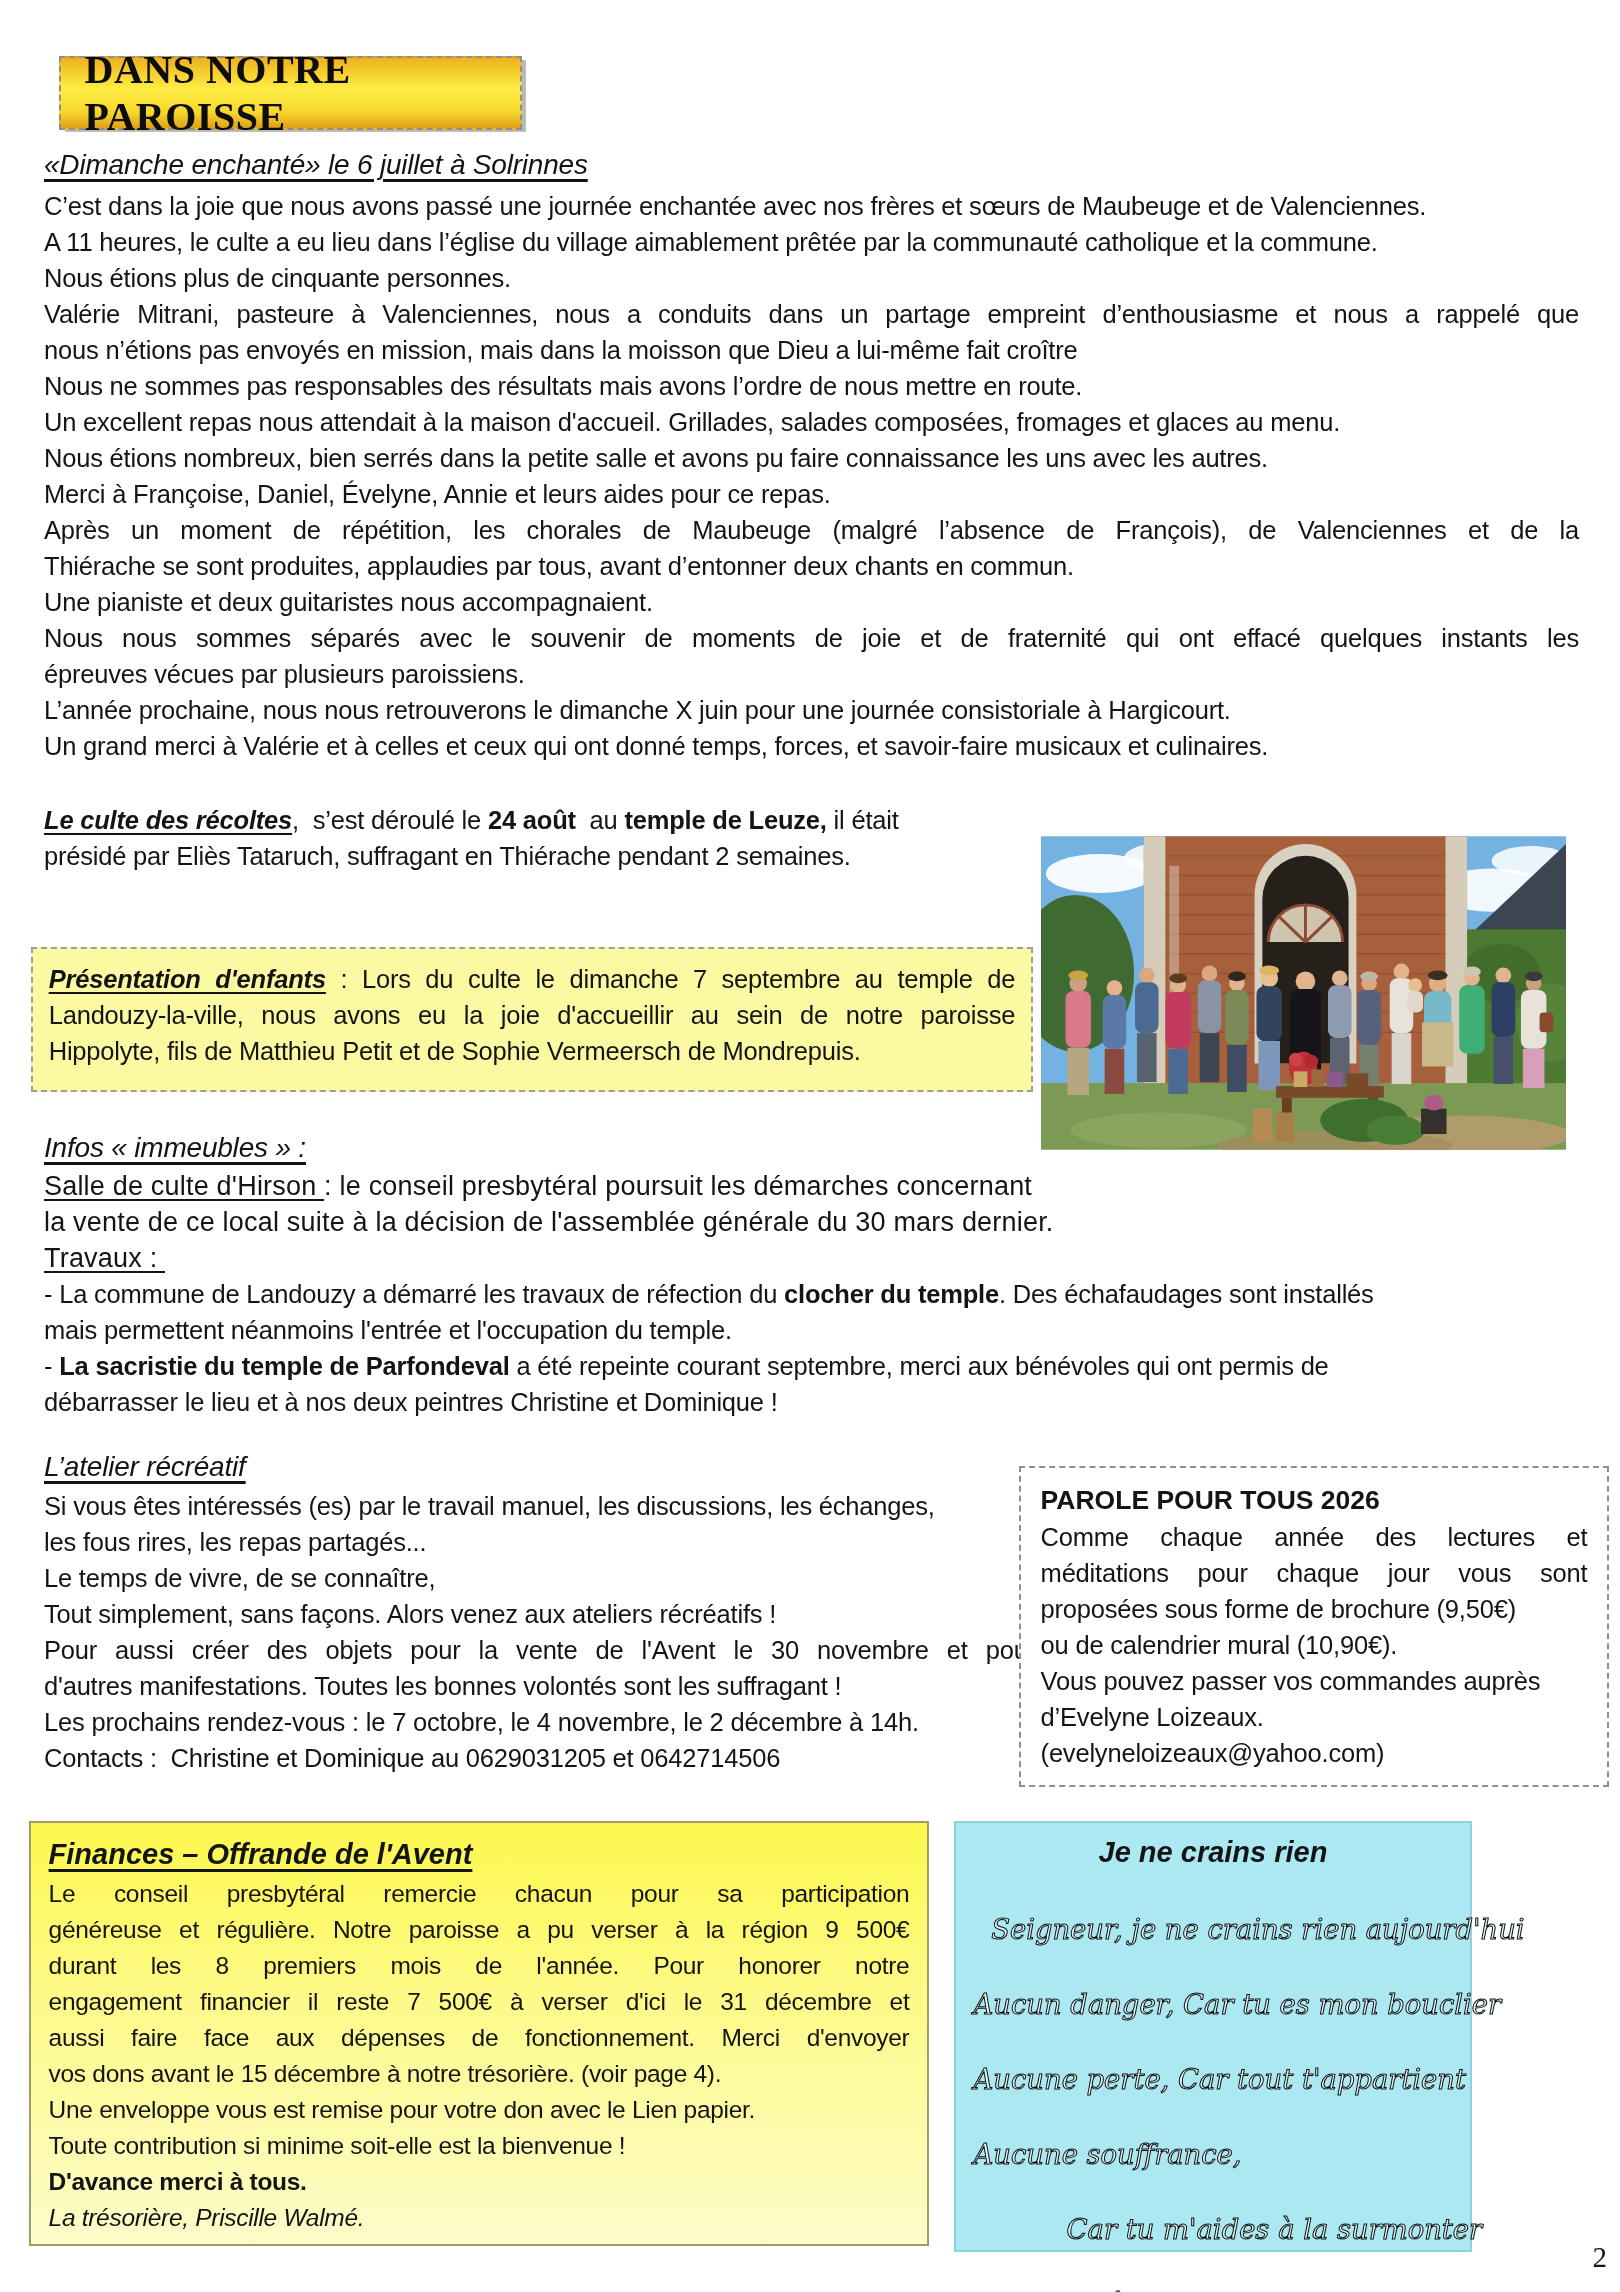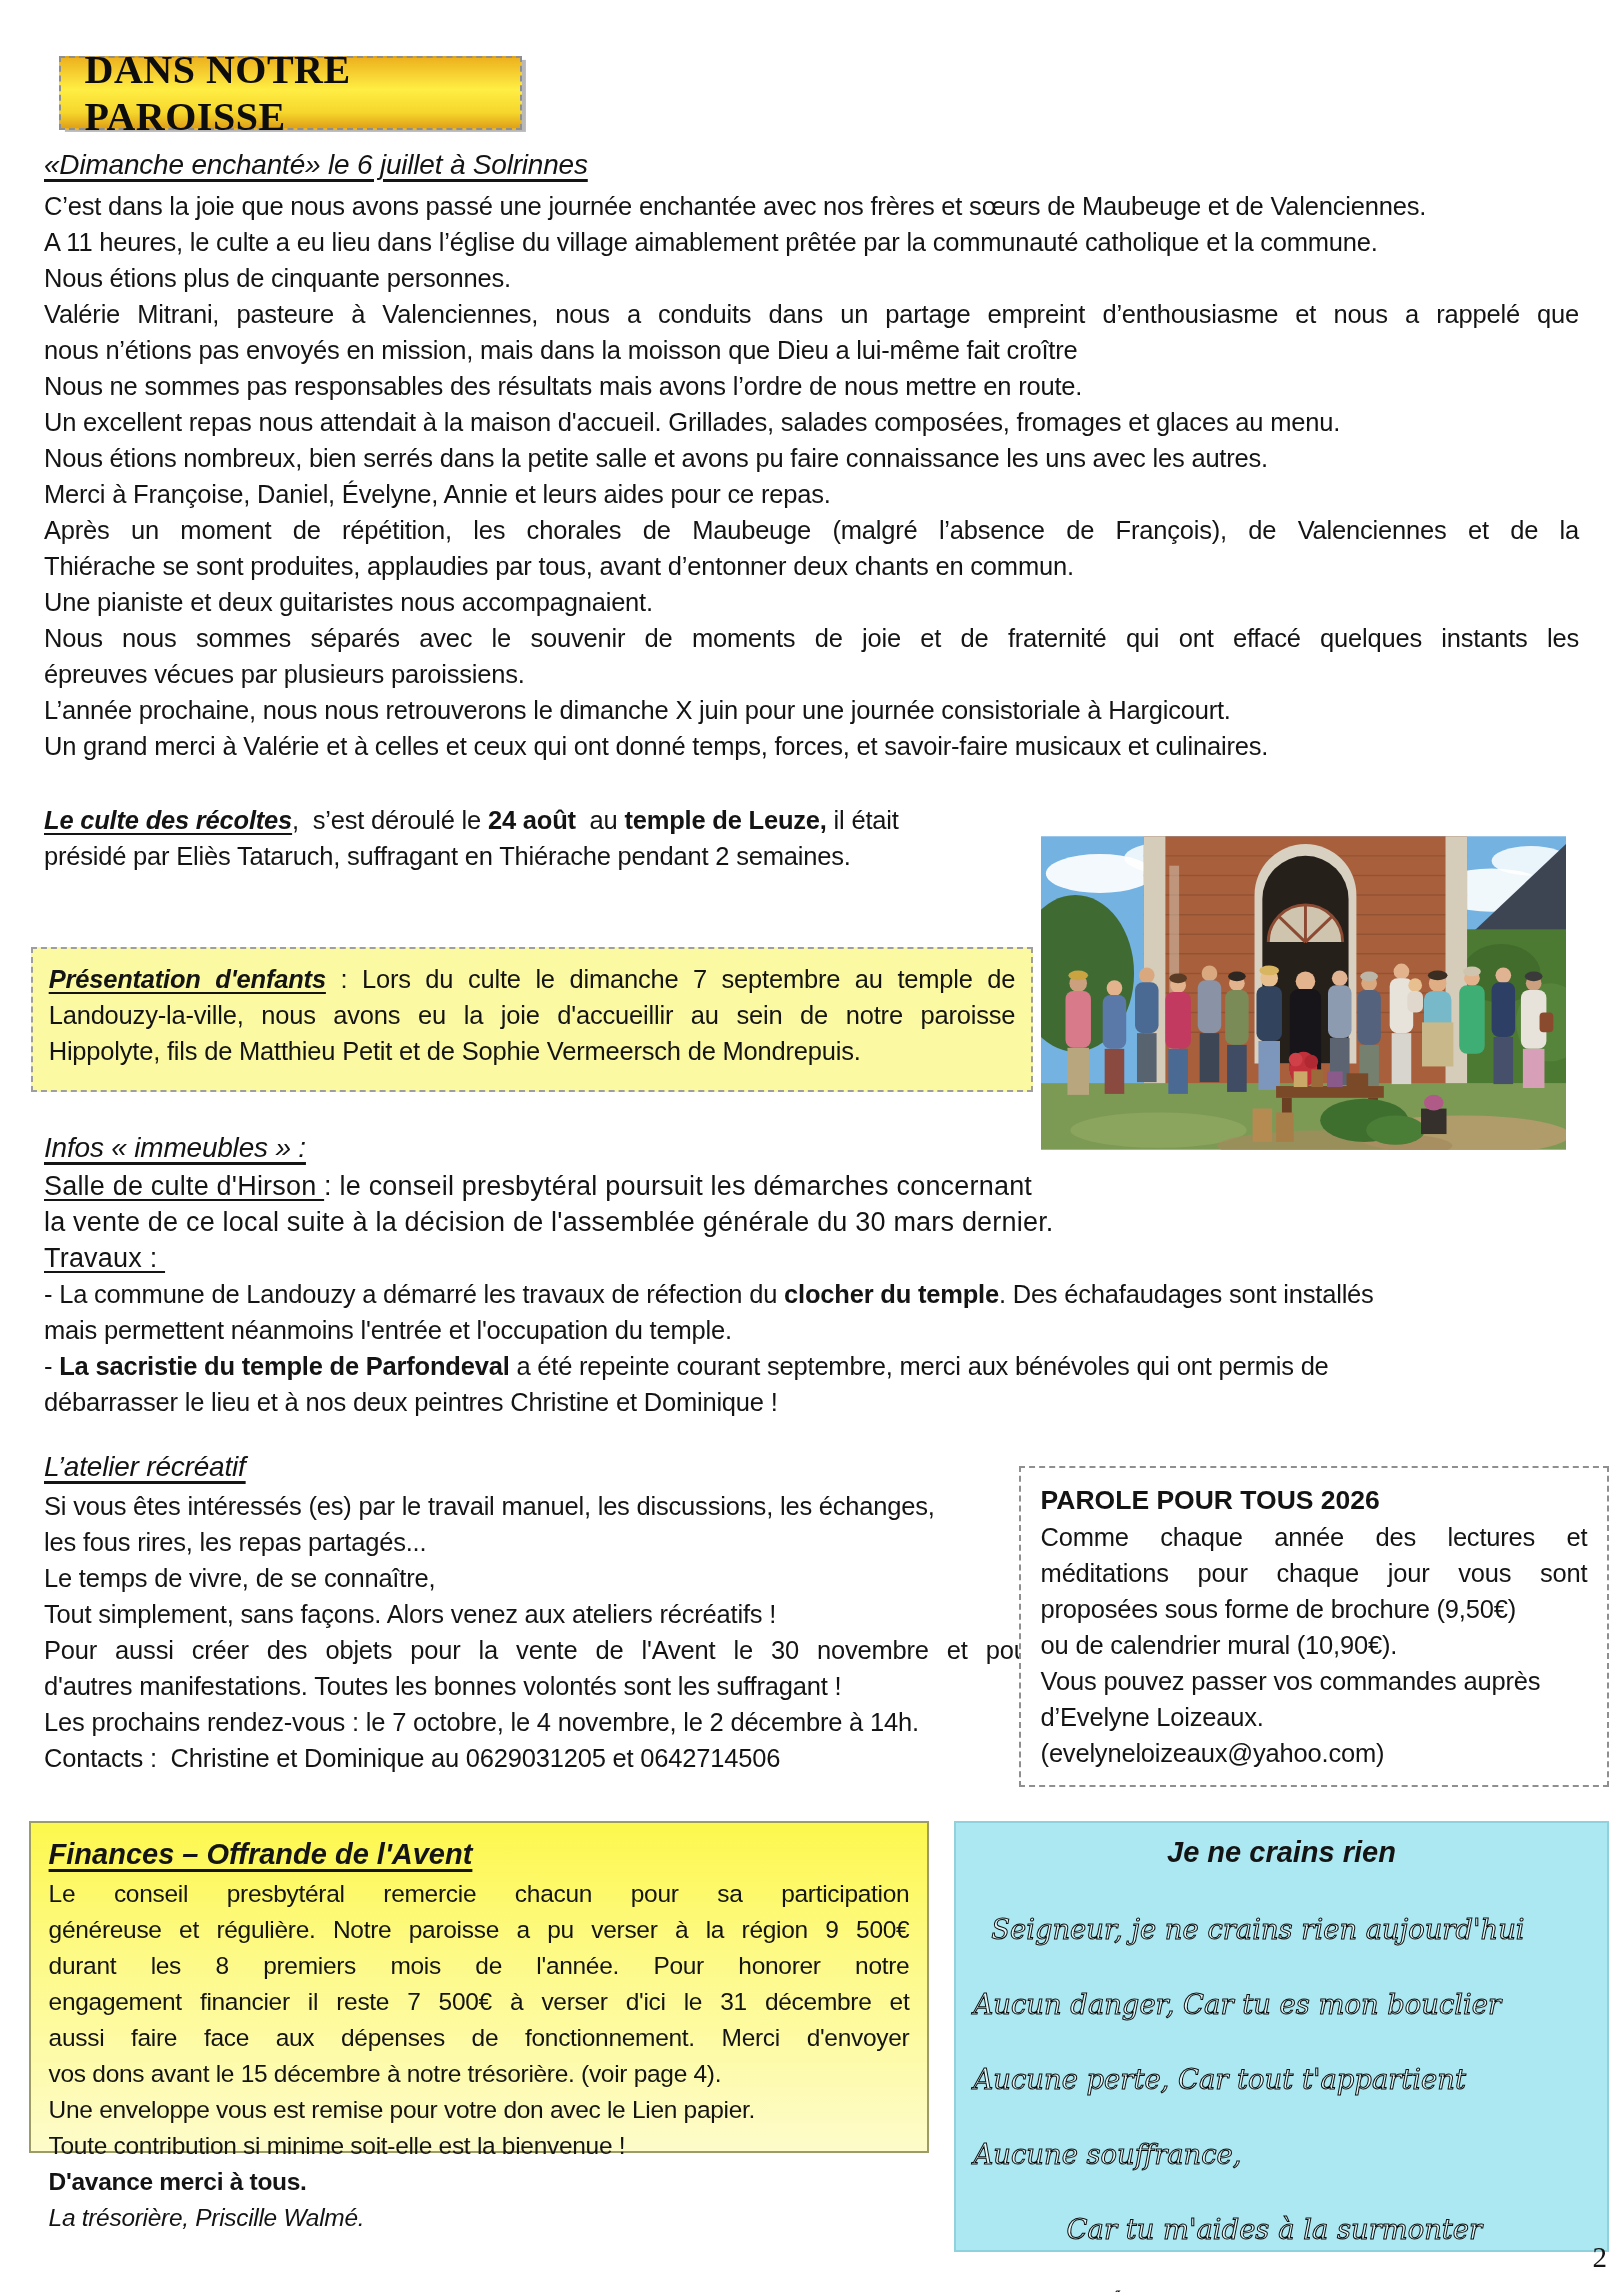--- a/index.html
+++ b/index.html
@@ -22,28 +22,28 @@
   .banner-title{font-family:"Liberation Serif",serif;font-weight:bold;font-size:40px;
      letter-spacing:0.5px;color:#0d0d0d;}
   
   .pres-box{left:31px;top:947px;width:1002px;height:145px;background:#fcf9a3;
      border:2px dashed #9e9e9e;box-sizing:border-box;padding:11.8px 15.7px 0 15.7px;}
   
   .parole-box{left:1019px;top:1466px;width:590px;height:321px;background:#ffffff;
      border:2px dashed #8f8f8f;box-sizing:border-box;padding:13.7px 19.6px 0 19.6px;}
   .parole-title{font-size:26.5px;font-weight:bold;line-height:37px;letter-spacing:0;}
   
-  .fin-box{left:29px;top:1821px;width:900px;height:332px;
+  .fin-box{left:29px;top:1821px;width:900px;height:425px;
      background:linear-gradient(180deg,#fdf84d 0%,#fdfa86 40%,#fdfcca 100%);
      border:2px solid #9c9c66;box-sizing:border-box;padding:9.8px 17.6px 0 17.6px;}
   .fin-title{font-size:29px;font-weight:bold;font-style:italic;text-decoration:underline;
      text-underline-offset:4.9px;text-decoration-thickness:2.5px;line-height:43px;}
   .fin-box .ln{font-size:24.5px;line-height:36px;letter-spacing:-0.3px;}
   
-  .poem-box{left:954px;top:1821px;width:655px;height:431px;background:#abe8f1;
+  .poem-box{left:954px;top:1821px;width:518px;height:431px;background:#abe8f1;
      border:2px solid #8fd2dd;box-sizing:border-box;padding:9.8px 17.6px 0 17.6px;}
   .poem-title{text-align:center;font-weight:bold;font-style:italic;font-size:29px;line-height:39px;}
   .poem-lines .ln{font-family:"DejaVu Serif",serif;font-style:italic;font-size:27.4px;
      line-height:35px;letter-spacing:0;color:#111111;margin-top:40px;}
   @supports (-webkit-text-stroke: 1px black){
     .poem-lines .ln{color:#dff6f9;-webkit-text-stroke:1px #0c0c0c;}
   }
   .poem-att{text-align:center;font-size:25.5px;line-height:33px;margin-top:3.9px;}
   
   .pagenum{left:1568px;top:2241px;width:39px;text-align:right;

